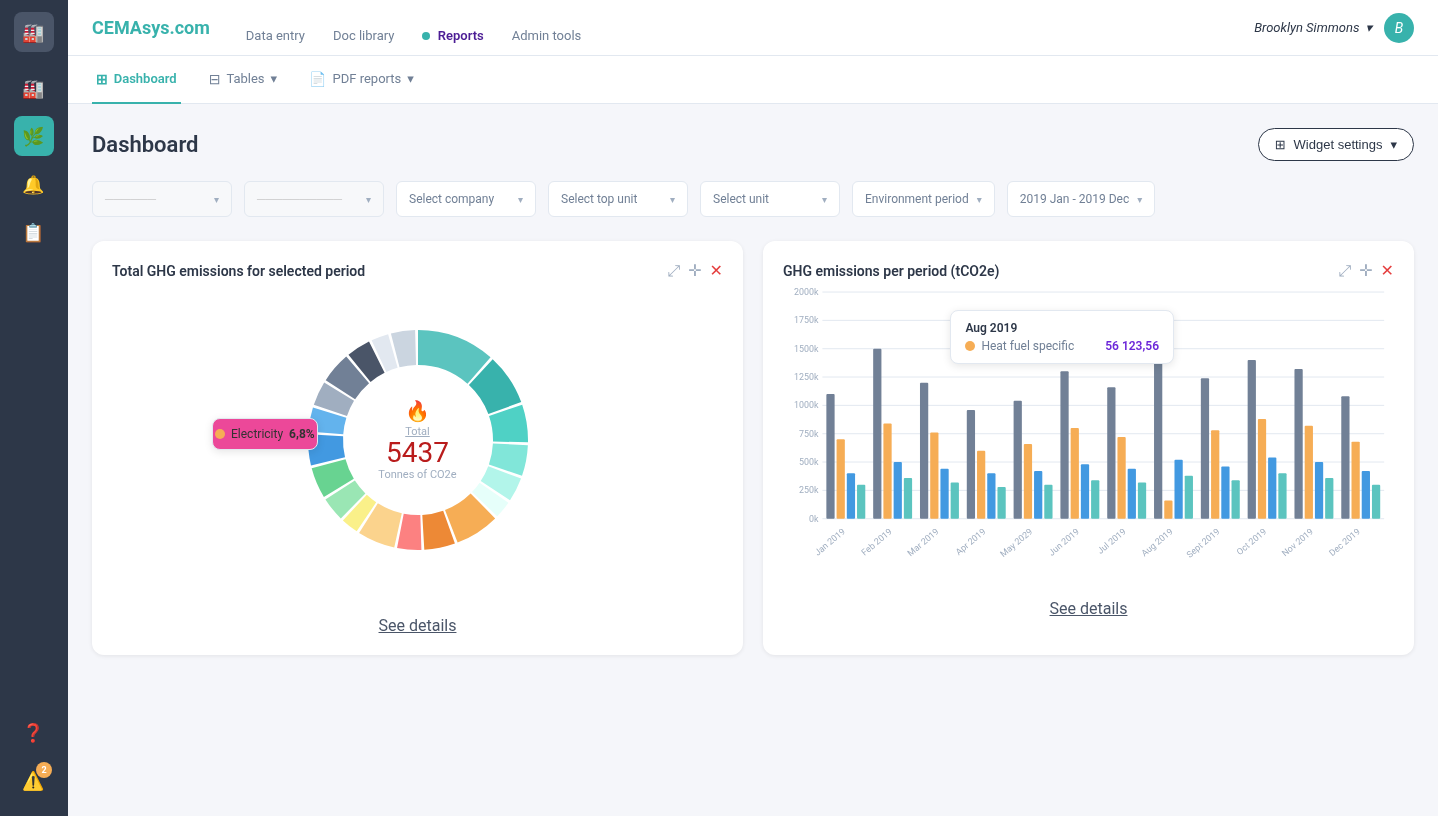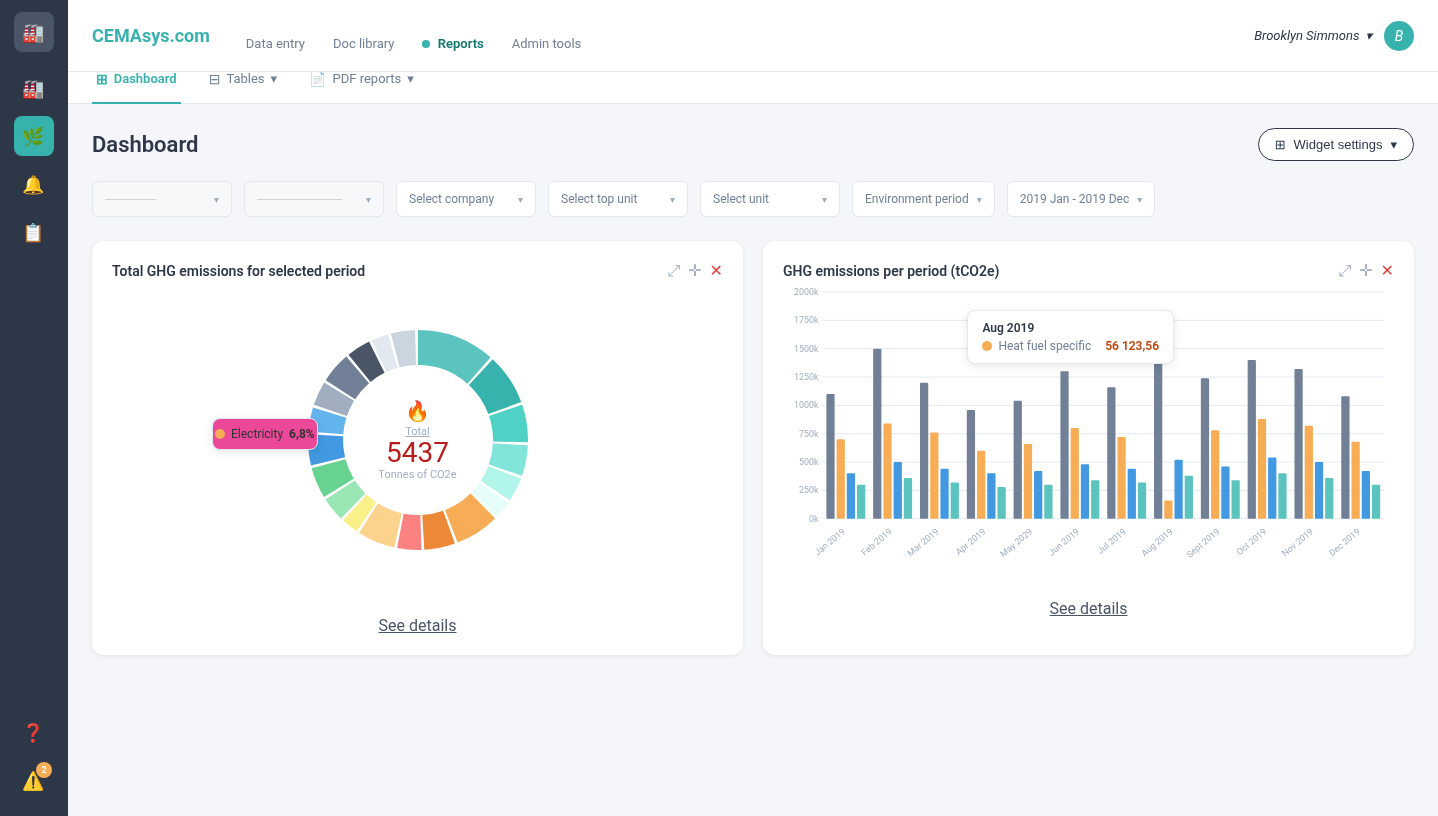--- a/index.html
+++ b/index.html
@@ -21,29 +21,29 @@
     .sidebar-item.active { background: #38b2ac; color: #fff; }
     .sidebar-badge {
       position: absolute; top: 2px; right: 2px; background: #f6ad55;
       color: #fff; border-radius: 50%; width: 16px; height: 16px;
       font-size: 9px; display: flex; align-items: center; justify-content: center; font-weight: bold;
     }
     .sidebar-spacer { flex: 1; }
 
     
     .topnav {
-      position: fixed; left: 68px; top: 0; right: 0; height: 72px;
+      position: fixed; left: 68px; top: 0; right: 0; height: 56px;
       background: #fff; border-bottom: 1px solid #e2e8f0;
       display: flex; align-items: center; padding: 0 24px; z-index: 99;
     }
     .logo-text { font-size: 18px; font-weight: 700; color: #2d3748; margin-right: 36px; }
     .logo-text span { color: #38b2ac; }
     .nav-links { display: flex; align-items: center; gap: 28px; }
     .nav-link { color: #718096; font-size: 13px; cursor: pointer; text-decoration: none; margin-top: 16px; }
-    .nav-link.active { color: #0f766e; font-weight: 600; }
+    .nav-link.active { color: #4c1d95; font-weight: 600; }
     .nav-dot { width: 8px; height: 8px; background: #38b2ac; border-radius: 50%; display: inline-block; margin-right: 4px; }
     .topnav-right { margin-left: auto; display: flex; align-items: center; gap: 12px; font-style: italic; }
     .user-menu { display: flex; align-items: center; gap: 6px; cursor: pointer; color: #2d3748; font-size: 13px; }
     .user-avatar { width: 30px; height: 30px; background: #38b2ac; border-radius: 50%; display: flex; align-items: center; justify-content: center; color: #fff; font-size: 14px; }
 
     
     .main { margin-left: 68px; padding-top: 56px; }
 
     
     .subnav {
@@ -115,21 +115,21 @@
     .bar-chart-tooltip {
       position: absolute; top: 30px; right: 220px;
       background: #fff; border: 1px solid #e2e8f0; border-radius: 8px;
       padding: 10px 14px; font-size: 12px;
       box-shadow: 0 2px 8px rgba(0,0,0,0.1);
     }
     .bar-chart-tooltip-date { font-weight: 600; color: #2d3748; margin-bottom: 4px; }
     .bar-chart-tooltip-item { display: flex; align-items: center; gap: 6px; }
     .bar-chart-tooltip-dot { width: 10px; height: 10px; border-radius: 50%; background: #f6ad55; }
     .bar-chart-tooltip-label { color: #718096; }
-    .bar-chart-tooltip-value { font-weight: 600; color: #c2410c; margin-left: 8px; }
+    .bar-chart-tooltip-value { font-weight: 600; color: #6d28d9; margin-left: 25px; }
   </style>
 </head>
 <body>
 
 <div class="sidebar">
   <div class="sidebar-logo">🏭</div>
   <div class="sidebar-item">
     <span>🏭</span>
   </div>
   <div class="sidebar-item active">

